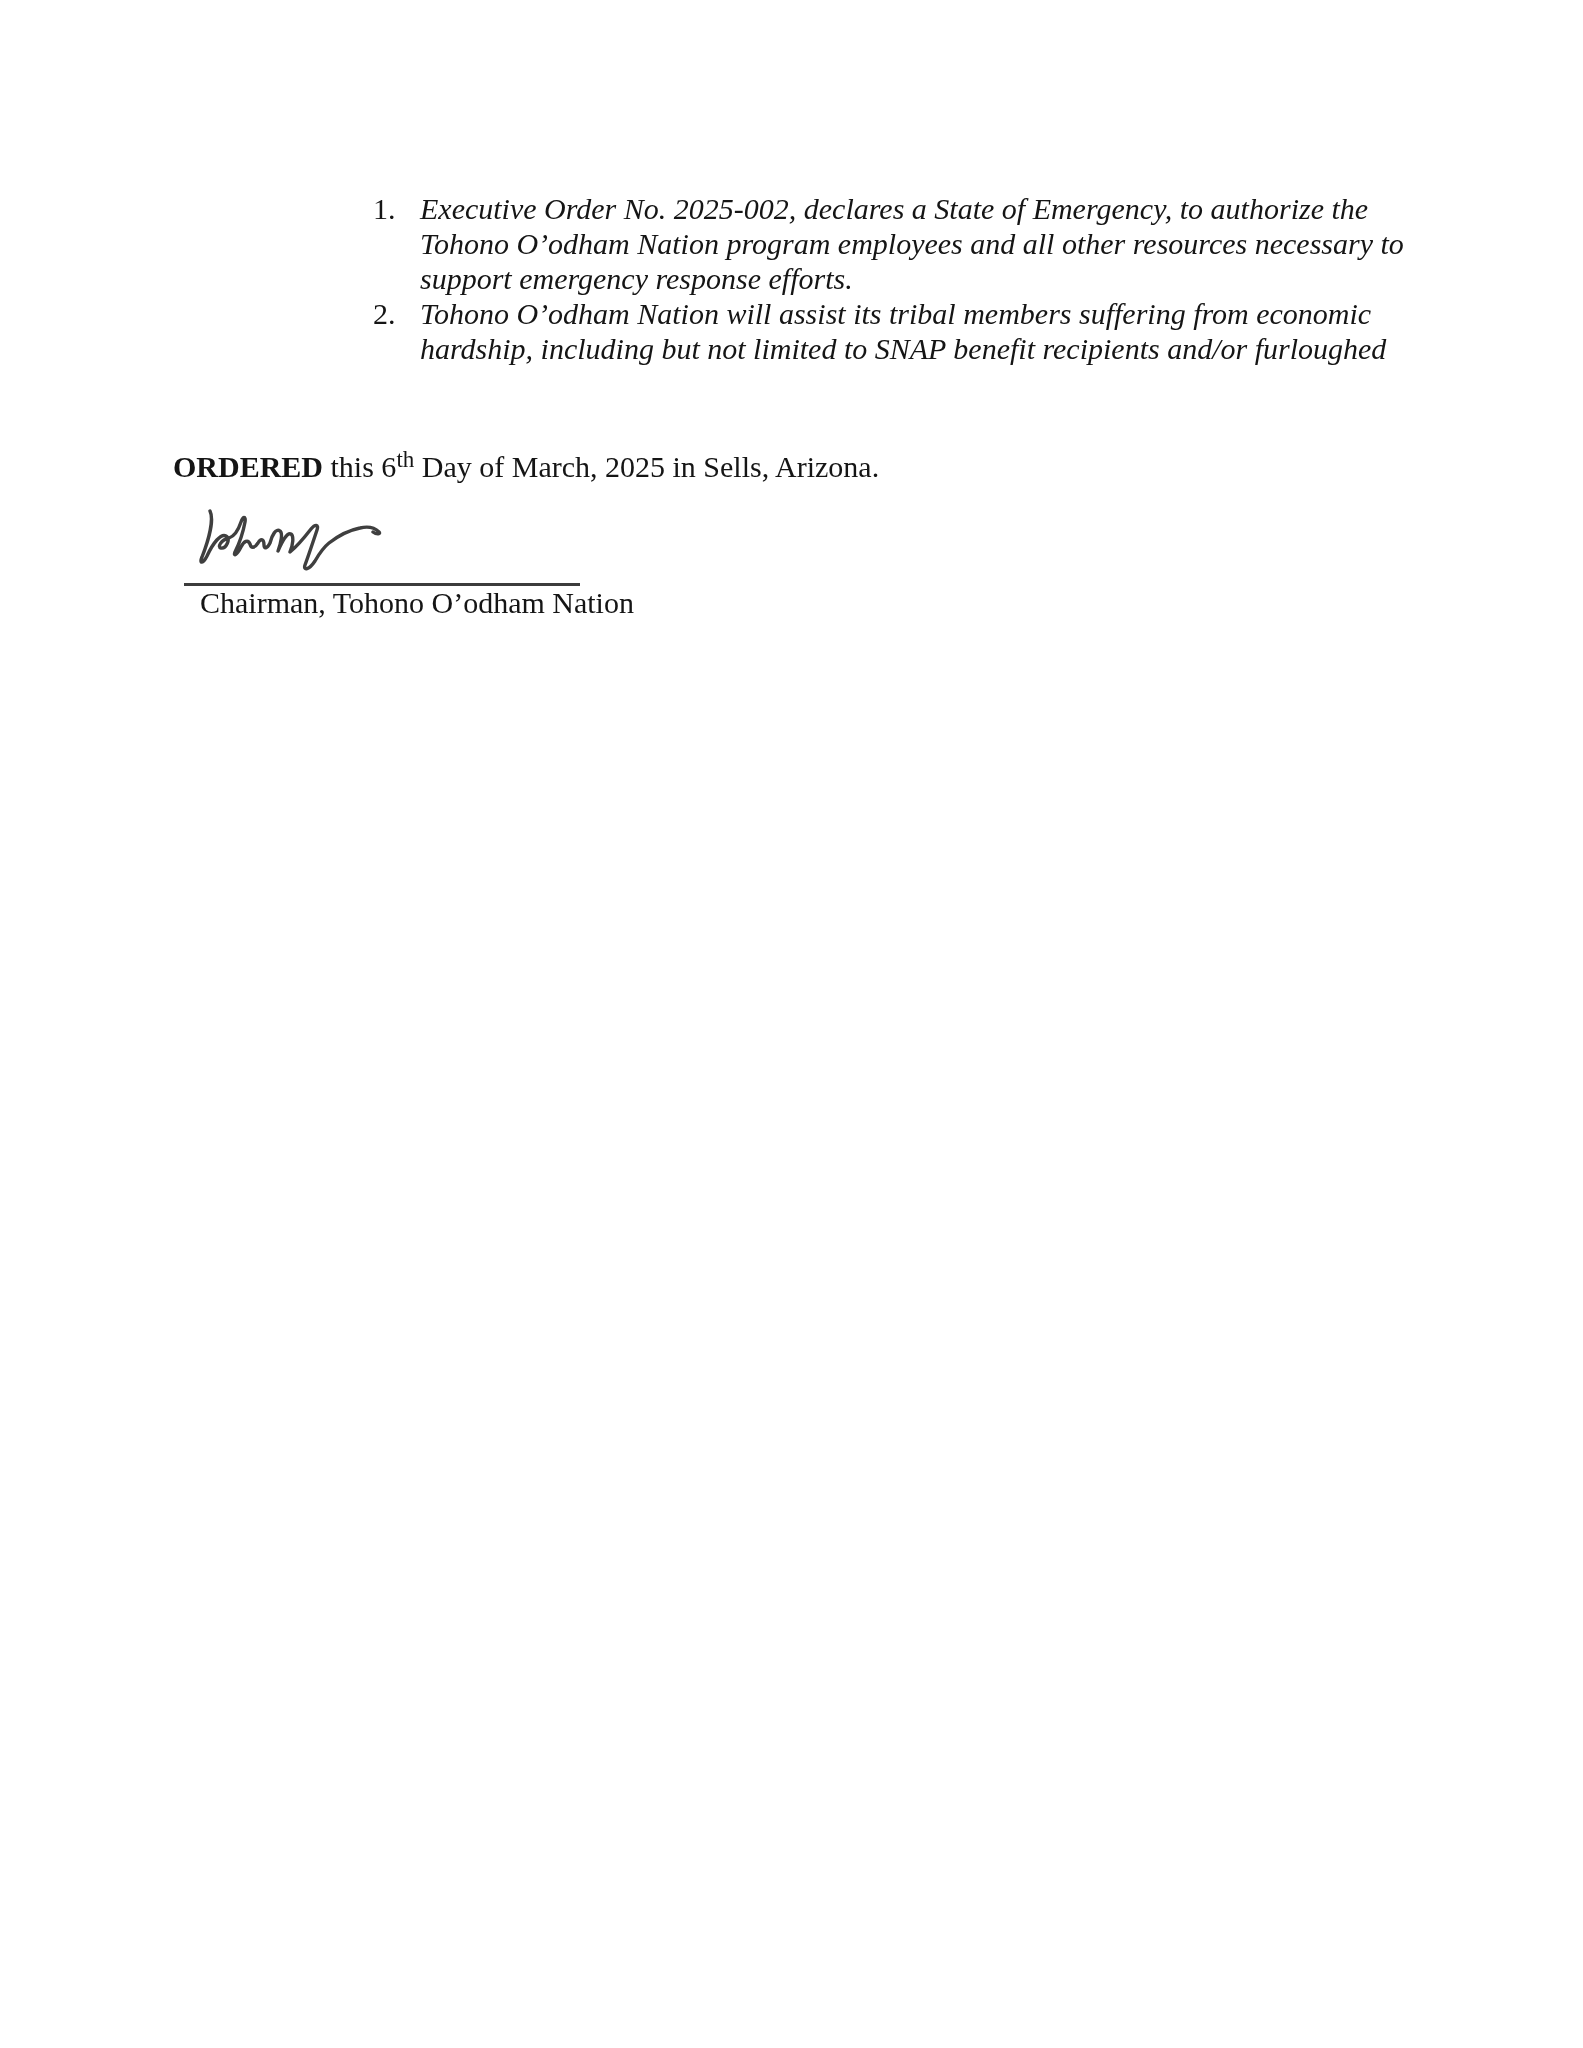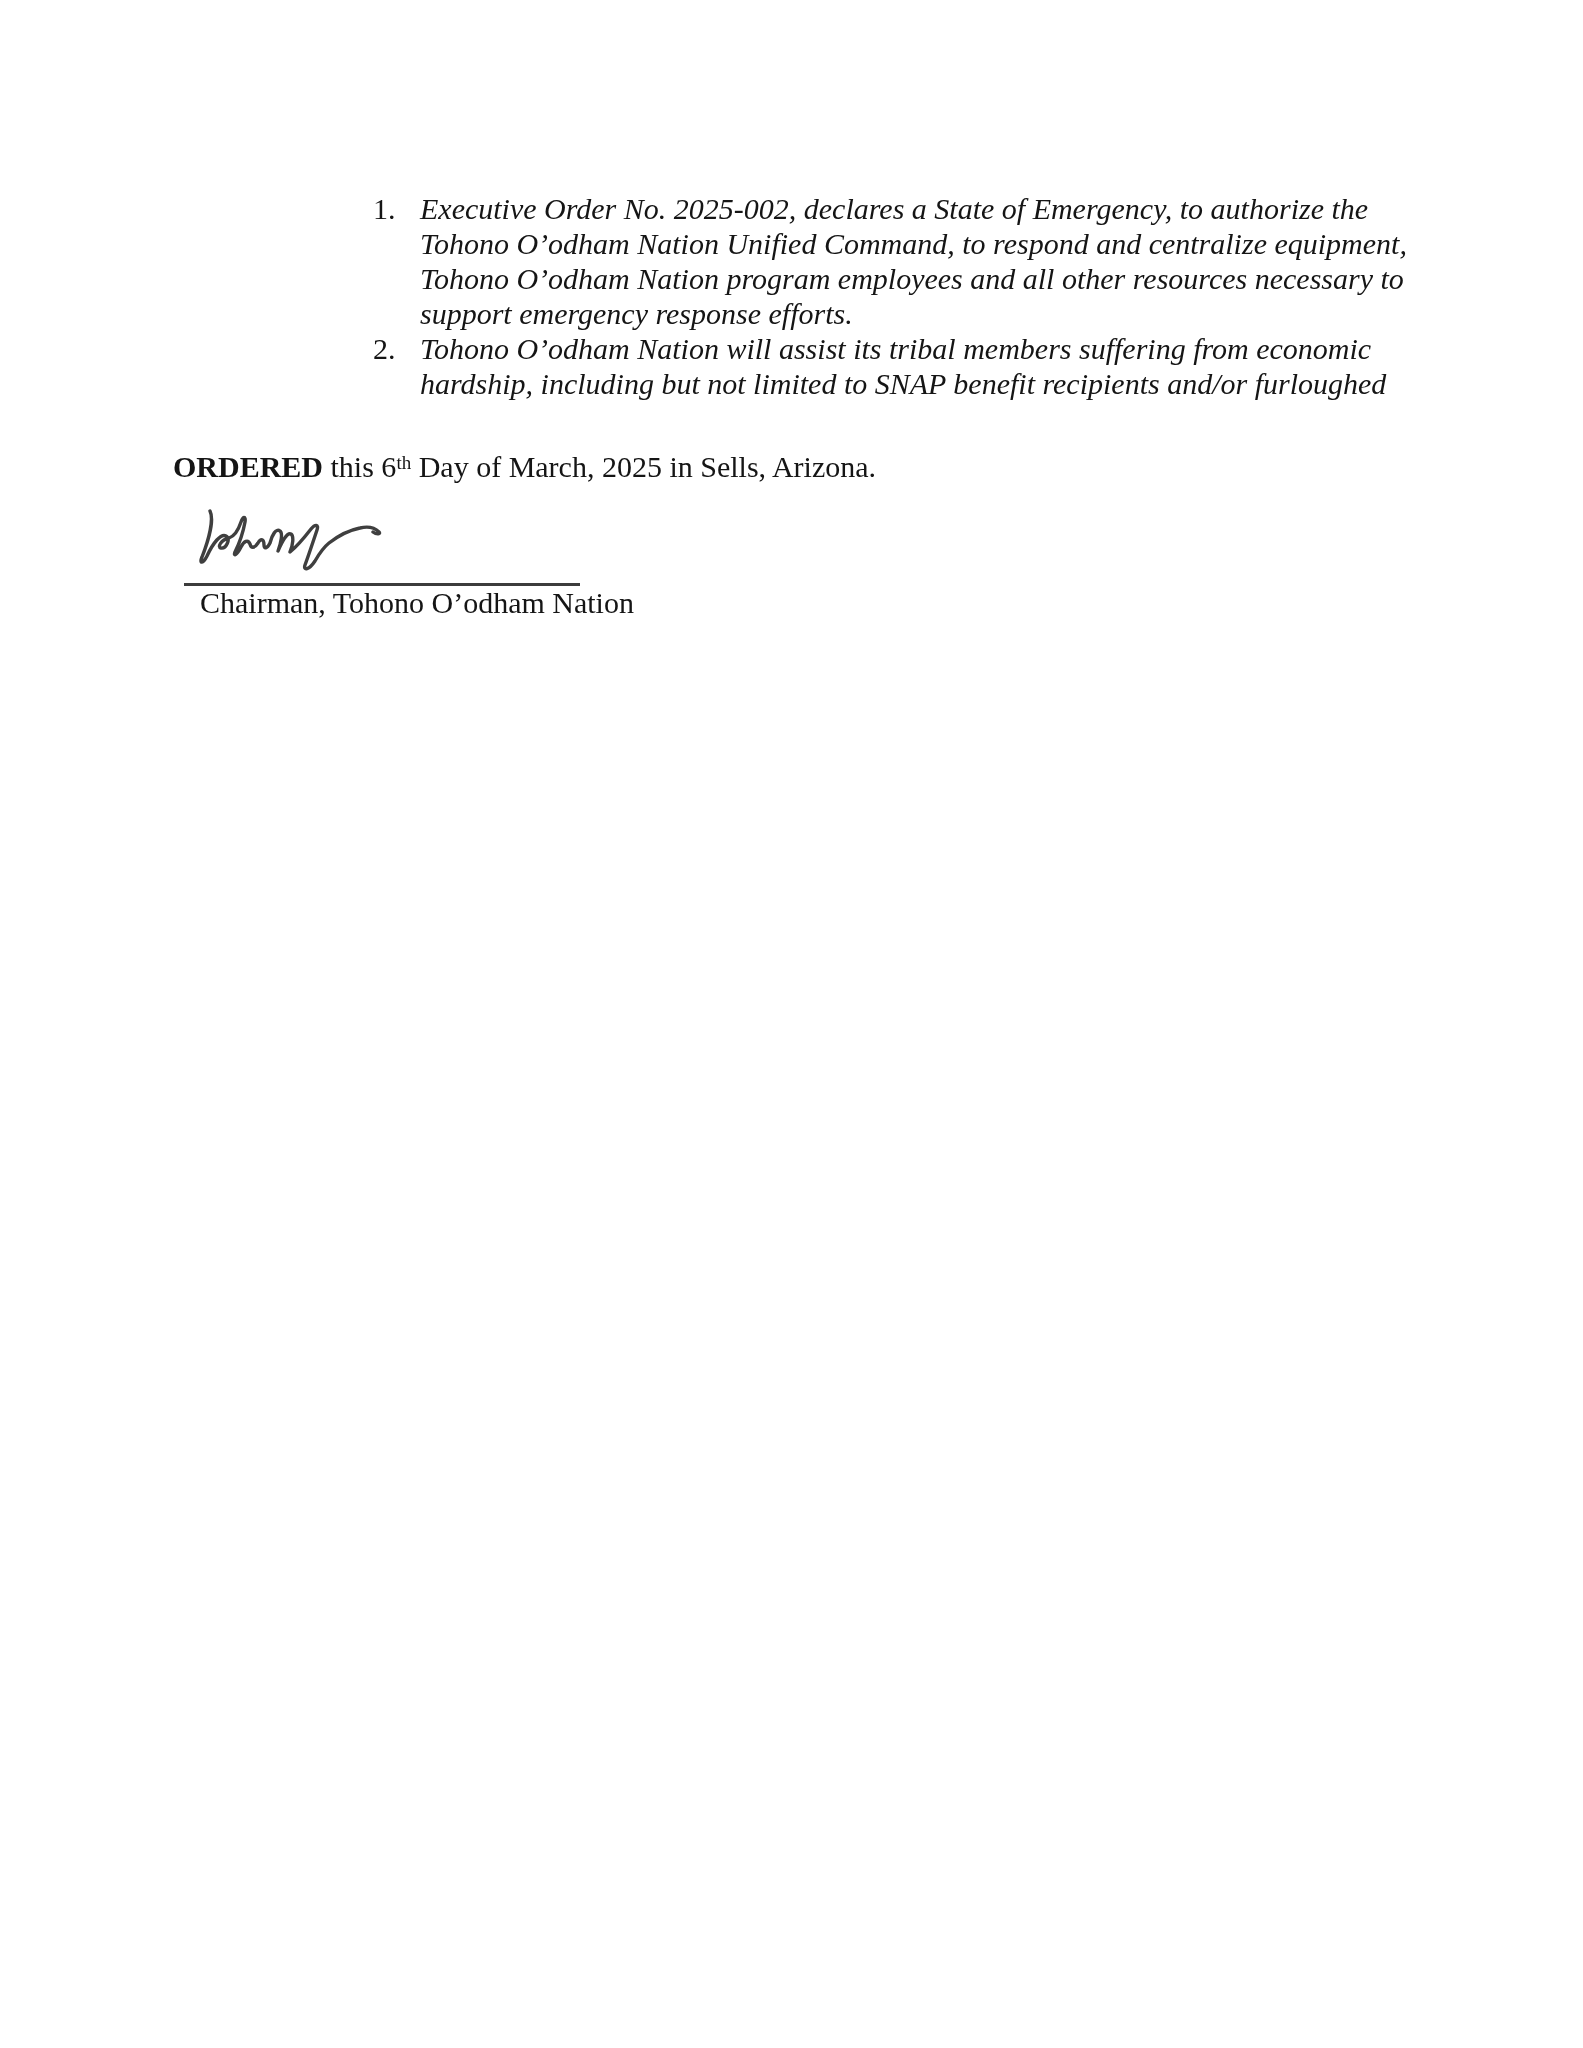--- a/index.html
+++ b/index.html
@@ -41,21 +41,21 @@
     left: 173px;
     top: 449px;
     line-height: 35px;
     white-space: nowrap;
   }
   .ordered-par .bold-word {
     font-weight: bold;
     margin-top: 20px;
   }
   .sup {
-    font-size: 19px;
+    font-size: 23px;
     position: relative;
     top: -0.42em;
     line-height: 0;
     text-align: right;
   }
   .signature-svg {
     position: absolute;
     left: 178px;
     top: 497px;
   }
@@ -80,21 +80,20 @@
 <body>
 
 <div class="page">
 
   <div class="numbered-list">
 
     <div class="list-item">
       <div class="list-num">1.</div>
       <div class="list-lines">
         <div class="doc-line">Executive Order No. 2025-002, declares a State of Emergency, to authorize the</div>
-        <div class="doc-line">Tohono O’odham Nation Unified Command, to respond and centralize equipment,</div>
         <div class="doc-line">Tohono O’odham Nation program employees and all other resources necessary to</div>
         <div class="doc-line">support emergency response efforts.</div>
       </div>
     </div>
 
     <div class="list-item">
       <div class="list-num">2.</div>
       <div class="list-lines">
         <div class="doc-line">Tohono O’odham Nation will assist its tribal members suffering from economic</div>
         <div class="doc-line">hardship, including but not limited to SNAP benefit recipients and/or furloughed</div>

